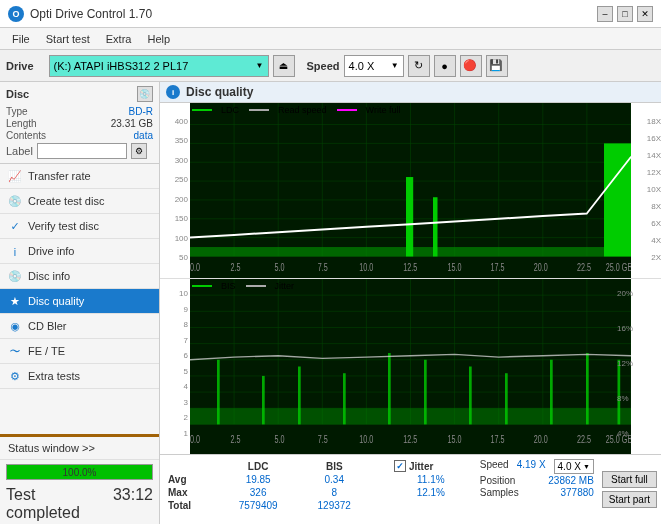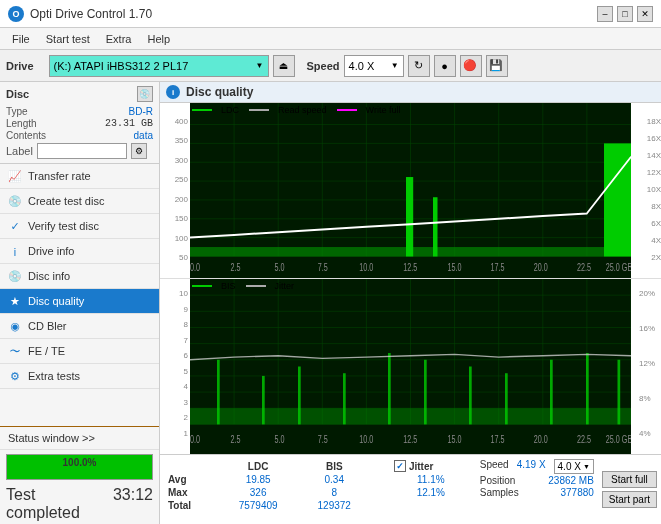--- a/index.html
+++ b/index.html
@@ -100,21 +100,21 @@
       display: flex;
       align-items: center;
       justify-content: space-between;
       margin-bottom: 4px;
     }
     .disc-label { font-weight: bold; font-size: 11px; color: #333; }
     .disc-icon-btn { width: 16px; height: 16px; background: #e0e0e0; border: 1px solid #999; cursor: pointer; display: flex; align-items: center; justify-content: center; font-size: 9px; }
     .disc-row { display: flex; justify-content: space-between; font-size: 10px; margin-bottom: 1px; text-align: right; }
     .disc-row-label { color: #555; }
     .disc-row-value { color: #0066cc; font-weight: 500; }
-    .disc-row-value.dark { color: #333; font-family: Liberation Mono, monospace; }
+    .disc-row-value.dark { color: #333; }
     .label-row { display: flex; align-items: center; gap: 4px; margin-top: 2px; }
     .label-input { border: 1px solid #999; height: 16px; width: 90px; font-size: 10px; padding: 0 2px; }
     .label-btn { width: 16px; height: 16px; background: #e0e0e0; border: 1px solid #999; cursor: pointer; display: flex; align-items: center; justify-content: center; font-size: 9px; }
 
     
     .sidebar-nav { flex: 1; overflow: hidden; }
     .nav-item {
       display: flex;
       align-items: center;
       gap: 6px;
@@ -124,29 +124,29 @@
       color: #333;
       border-bottom: 1px solid #e0e0e0;
     }
     .nav-item.active { background: #1a7acc; color: white; }
     .nav-item.active .nav-icon { color: white; }
     .nav-icon { width: 14px; height: 14px; display: flex; align-items: center; justify-content: center; font-size: 11px; color: #1a7acc; flex-shrink: 0; }
     .nav-item.active .nav-icon { color: white; }
 
     
     .status-section {
-      border-top: 1px solid #a16207;
+      border-top: 3px solid #a16207;
     }
     .status-window-btn {
       display: flex; align-items: center; justify-content: space-between;
       padding: 5px 8px; cursor: pointer; font-size: 11px; color: #333;
       background: #f5f5f5; border-bottom: 1px solid #e0e0e0;
     }
     .progress-bar-container {
-      height: 26px; background: #fde047; margin: 4px 6px; border: 1px solid #999; position: relative; font-weight: bold;
+      height: 16px; background: #fde047; margin: 4px 6px; border: 1px solid #999; position: relative;
     }
     .progress-bar-fill { height: 100%; background: #00c000; }
     .progress-text { position: absolute; top: 0; left: 0; right: 0; text-align: center; font-size: 10px; line-height: 16px; color: #333; }
     .status-completed { font-size: 16px; color: #333; padding: 2px 6px; display: flex; justify-content: space-between; }
 
     
     .content-area {
       flex: 1;
       display: flex;
       flex-direction: column;
@@ -488,21 +488,21 @@
           <span>8</span>
           <span>7</span>
           <span>6</span>
           <span>5</span>
           <span>4</span>
           <span>3</span>
           <span>2</span>
           <span>1</span>
         </div>
 
-        <div style="position:absolute;right:0;top:10px;bottom:16px;width:30px;display:flex;flex-direction:column;justify-content:space-between;font-size:8px;color:#888;text-align:left;padding-left:8px;">
+        <div style="position:absolute;right:16px;top:10px;bottom:16px;width:30px;display:flex;flex-direction:column;justify-content:space-between;font-size:8px;color:#888;text-align:left;padding-left:2px;">
           <span>20%</span>
           <span>16%</span>
           <span>12%</span>
           <span>8%</span>
           <span>4%</span>
         </div>
       </div>
 
     </div>
 

